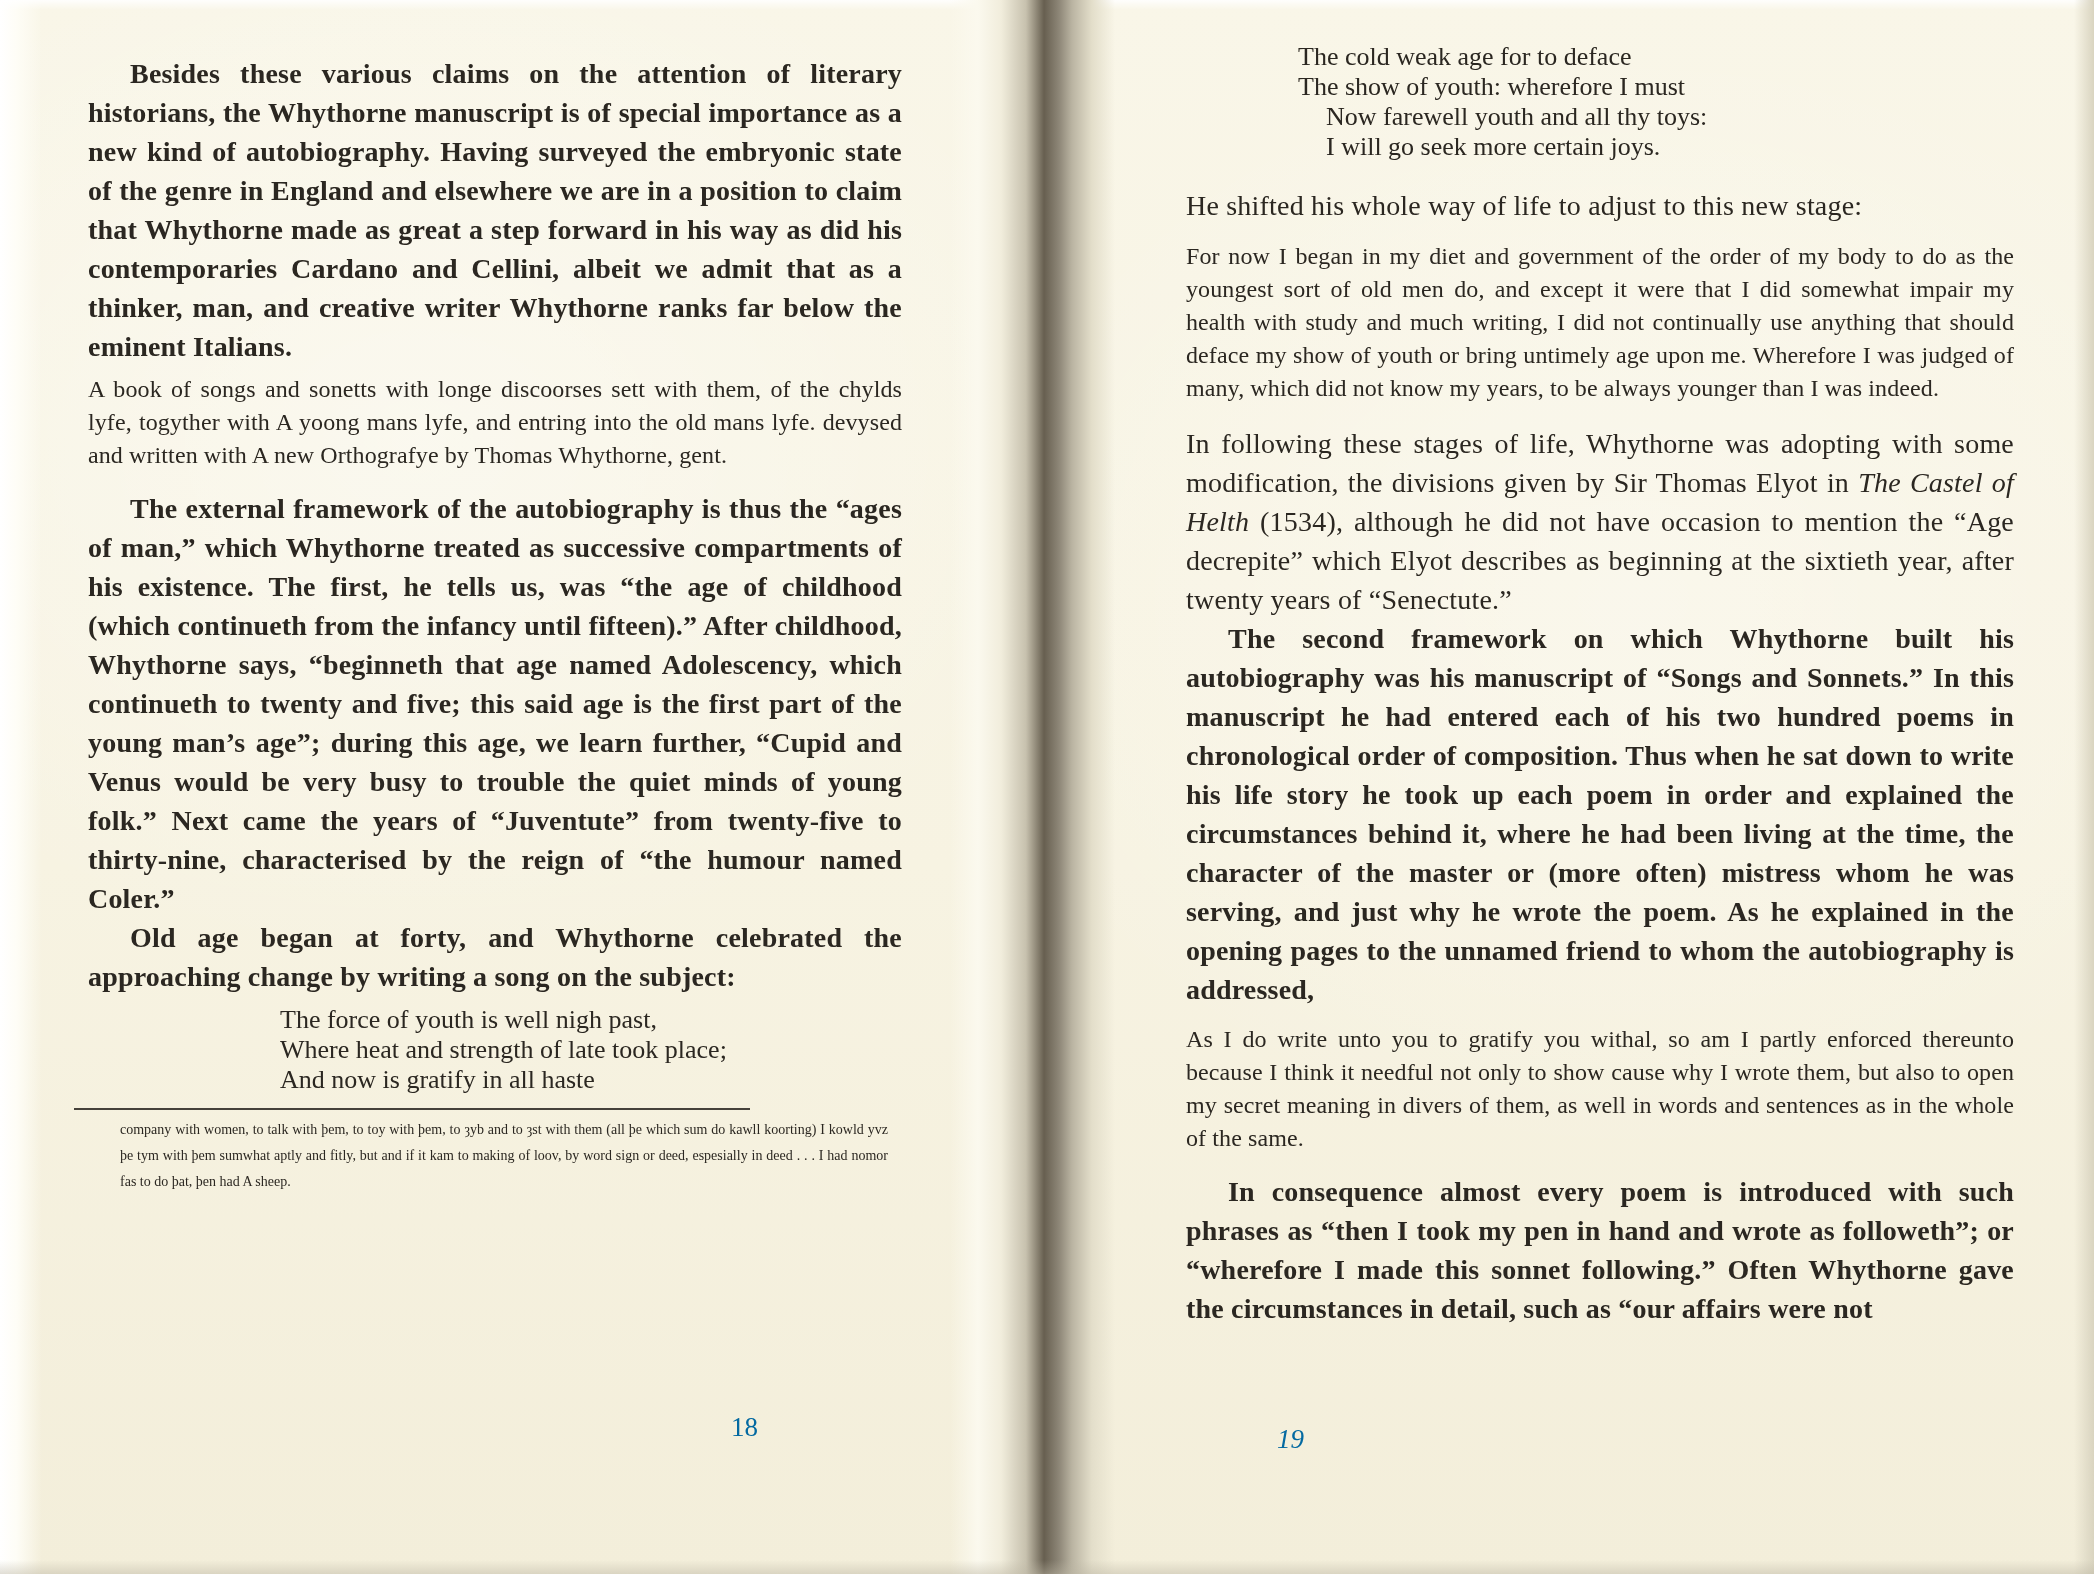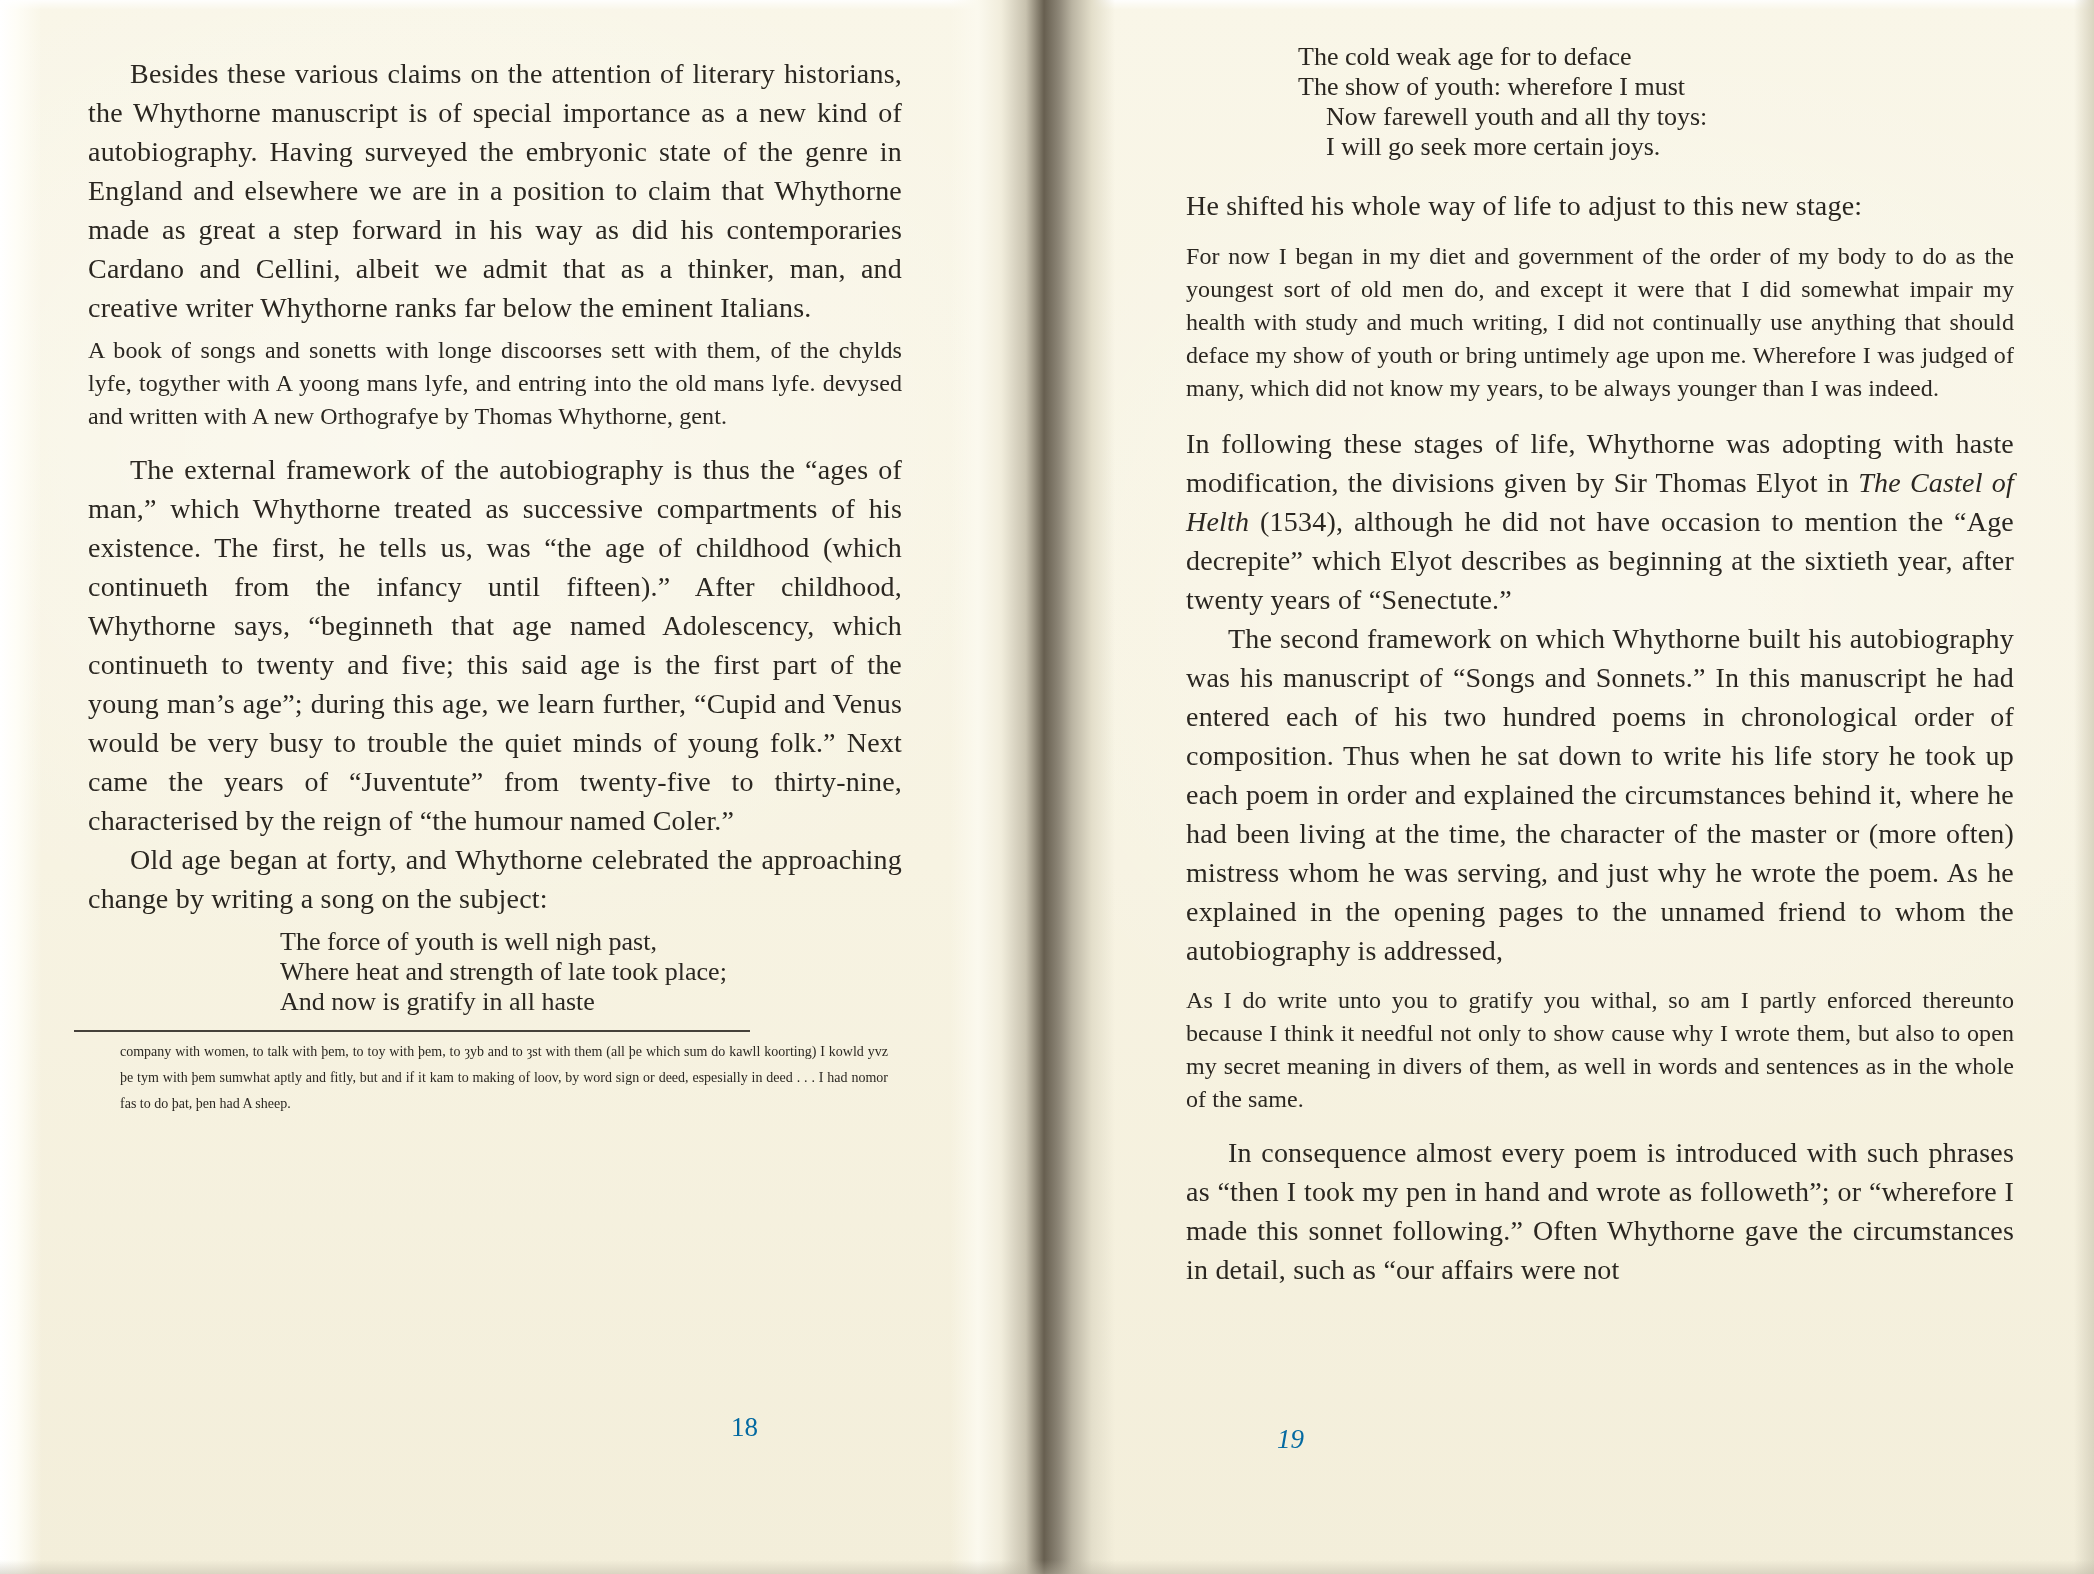--- a/index.html
+++ b/index.html
@@ -51,21 +51,21 @@
   .page-col { position: absolute; }
   .left-col  { left: 88px;  top: 54px; width: 814px; }
   .right-col { left: 1186px; top: 42px; width: 828px; }
 
   .body-text {
     margin: 0;
     font-size: 28px; line-height: 39px;
     text-align: justify;
     letter-spacing: 0.2px;
   }
-  .indent { text-indent: 42px; }
+  .indent { text-indent: 42px; font-weight: bold; }
 
   .block-quote {
     margin: 7px 0 17px 0;
     font-size: 24px; line-height: 33px;
     text-align: justify;
     letter-spacing: 0.1px;
   }
 
   .song {
     margin: 9px 0 0 192px;
@@ -135,21 +135,21 @@
 <div class="page-col right-col">
   <div class="opening-verse">
     <span class="vline">The cold weak age for to deface</span>
     <span class="vline">The show of youth: wherefore I must</span>
     <span class="vline vindent">Now farewell youth and all thy toys:</span>
     <span class="vline vindent">I will go seek more certain joys.</span>
   </div>
   <p class="body-text mt-he-shifted">He shifted his whole way of life to adjust to this new stage:</p>
   <div class="block-quote quote-right-1">For now I began in my diet and government of the order of my body to do as the youngest sort of old men do, and except it were that I did somewhat impair my health with study and much writing, I did not continually use anything that should deface my show of youth or bring untimely age upon me. Wherefore I was judged of many, which did not know my years, to be always younger than I was indeed.</div>
   <p class="body-text mt-following">
-    <span>In following these stages of life, Whythorne was adopting with haste modification, the divisions given by Sir Thomas Elyot in </span><i>The Castel of Helth</i><span> (1534), although he did not have occasion to mention the “Age decrepite” which Elyot describes as beginning at the sixtieth year, after twenty years of “Senectute.”</span>
+    <span>In following these stages of life, Whythorne was adopting with some modification, the divisions given by Sir Thomas Elyot in </span><i>The Castel of Helth</i><span> (1534), although he did not have occasion to mention the “Age decrepite” which Elyot describes as beginning at the sixtieth year, after twenty years of “Senectute.”</span>
   </p>
   <p class="body-text indent">The second framework on which Whythorne built his autobiography was his manuscript of “Songs and Sonnets.” In this manuscript he had entered each of his two hundred poems in chronological order of composition. Thus when he sat down to write his life story he took up each poem in order and explained the circumstances behind it, where he had been living at the time, the character of the master or (more often) mistress whom he was serving, and just why he wrote the poem. As he explained in the opening pages to the unnamed friend to whom the autobiography is addressed,</p>
   <div class="block-quote quote-right-2">As I do write unto you to gratify you withal, so am I partly enforced thereunto because I think it needful not only to show cause why I wrote them, but also to open my secret meaning in divers of them, as well in words and sentences as in the whole of the same.</div>
   <p class="body-text indent mt-consequence">In consequence almost every poem is introduced with such phrases as “then I took my pen in hand and wrote as followeth”; or “wherefore I made this sonnet following.” Often Whythorne gave the circumstances in detail, such as “our affairs were not</p>
 </div>
 
 <div class="page-num pn-left">18</div>
 <div class="page-num pn-right">19</div>
 
 </body></html>

